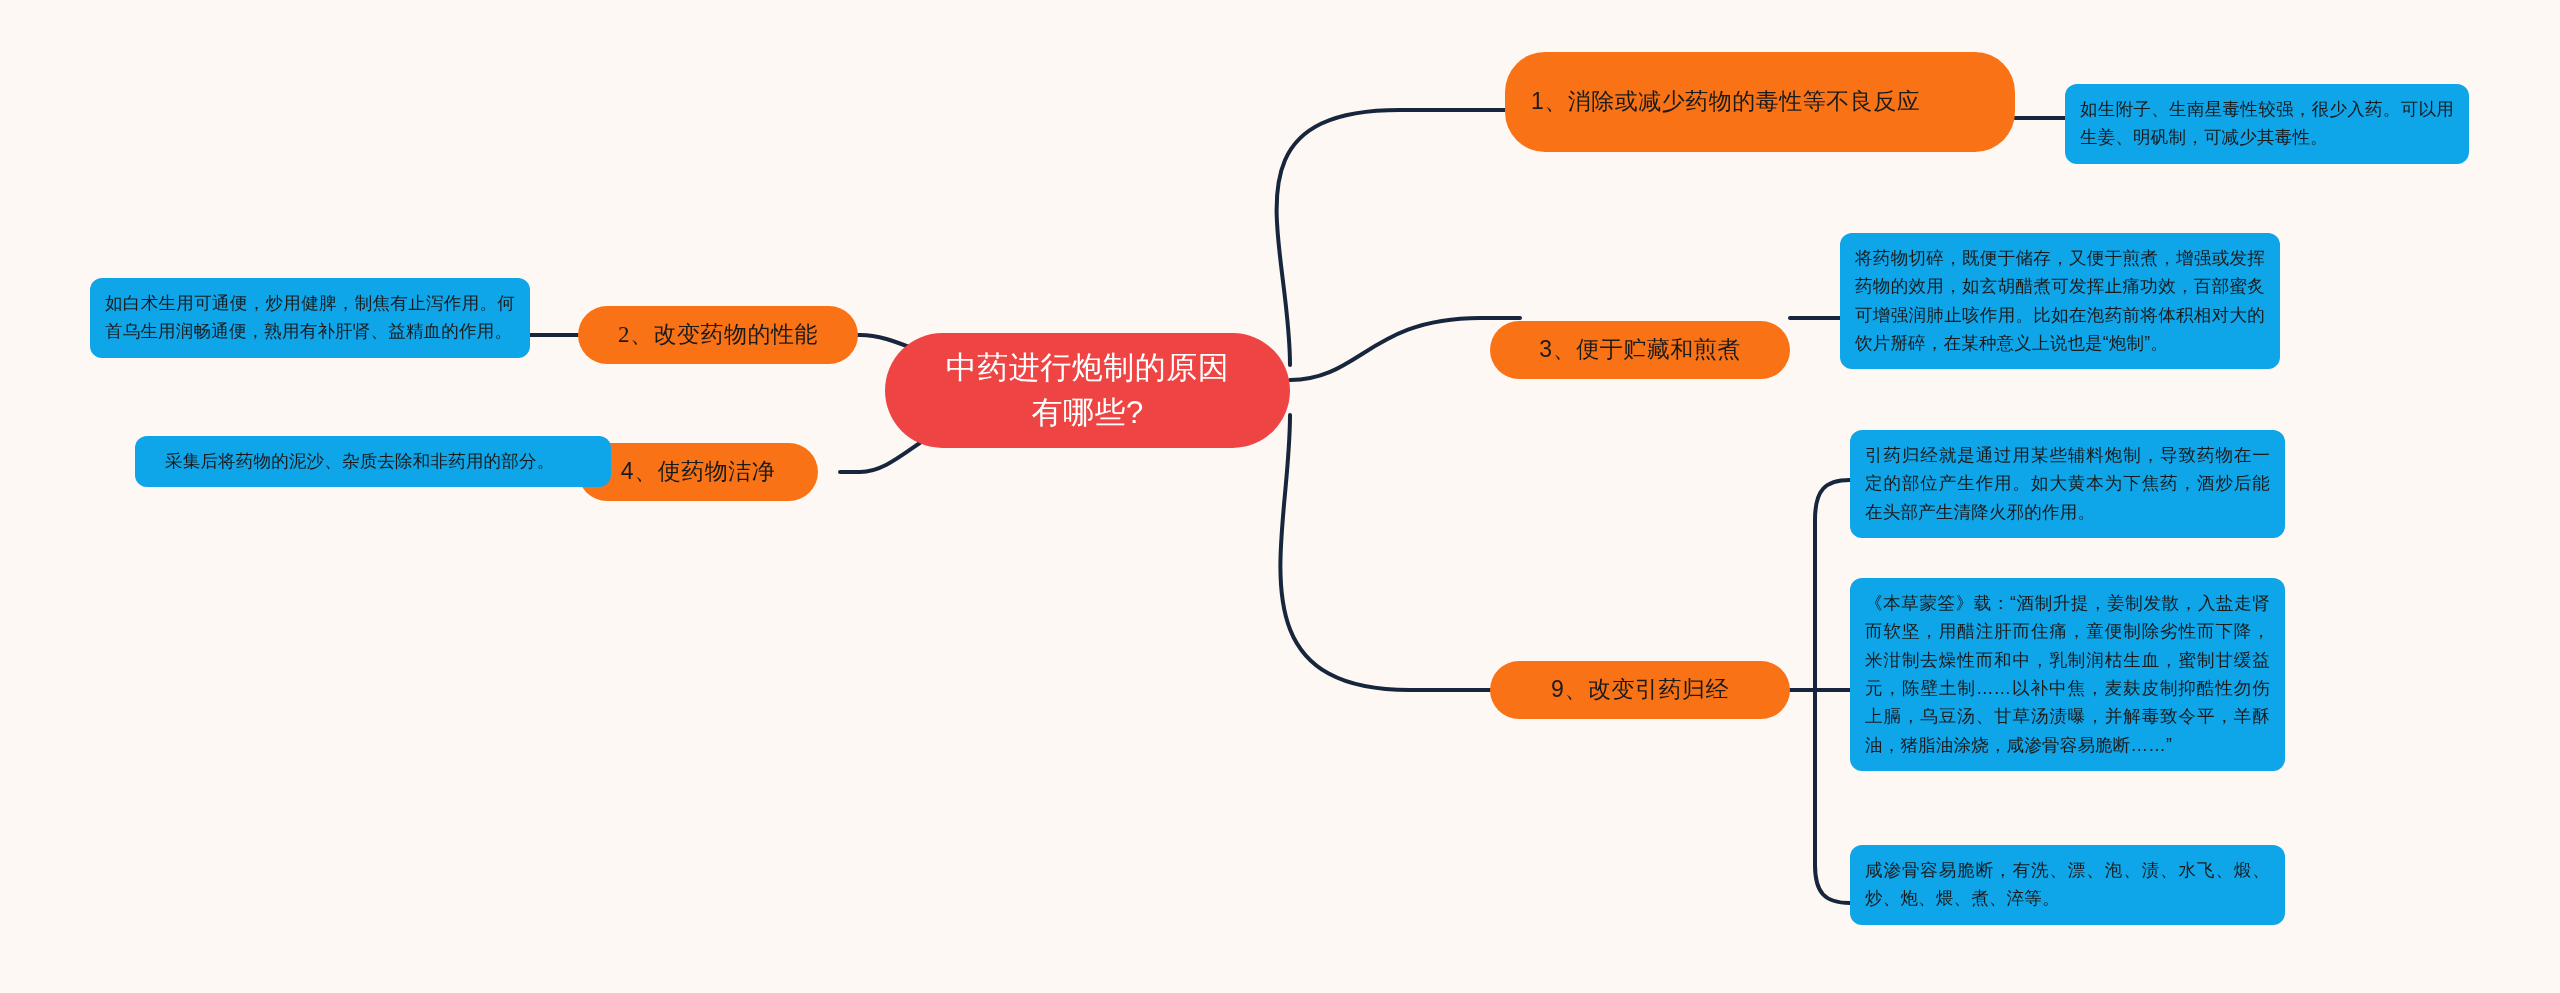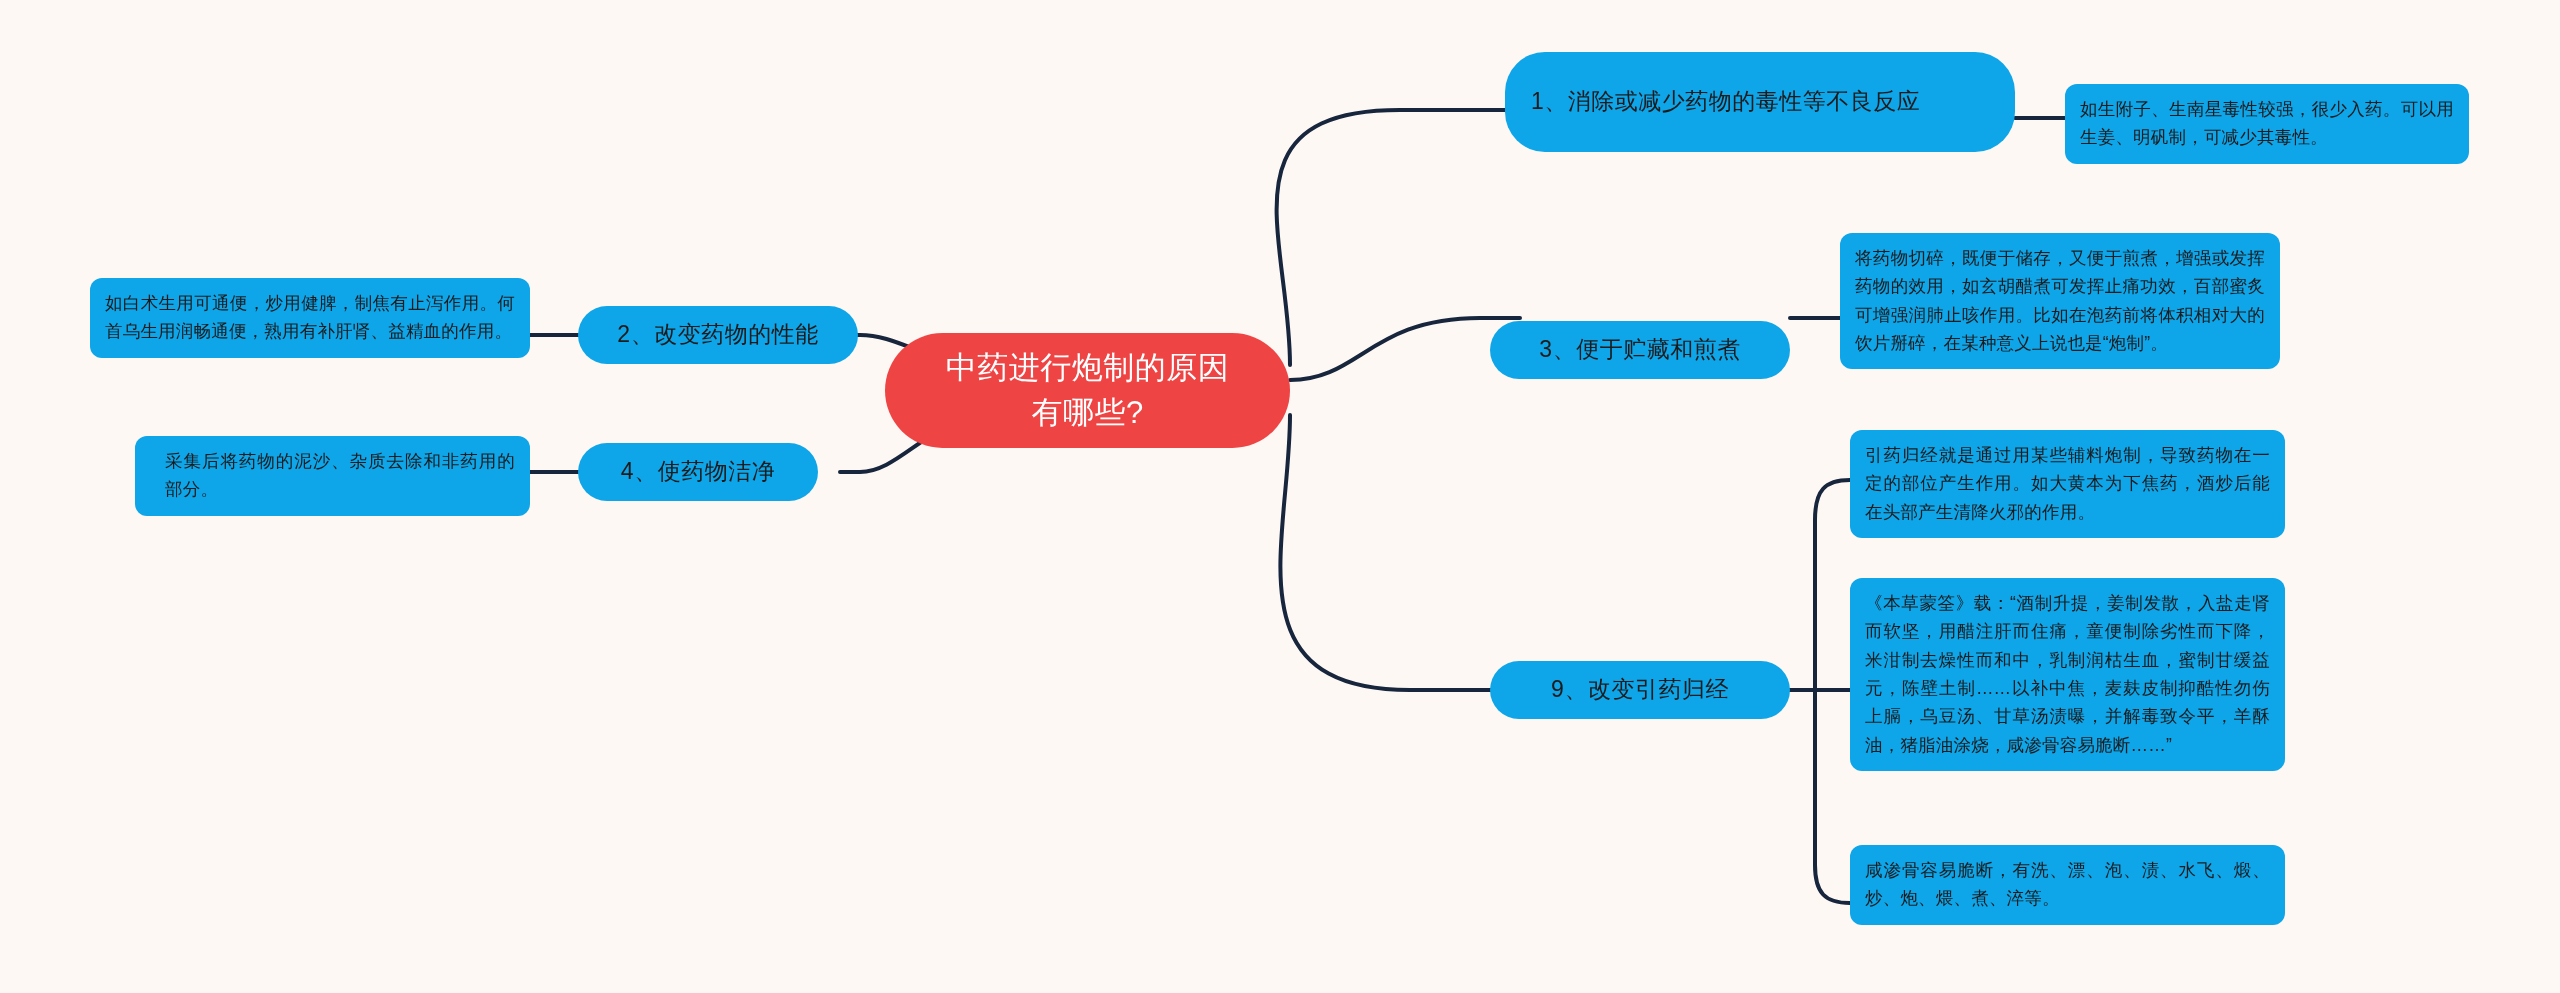--- a/index.html
+++ b/index.html
@@ -43,21 +43,21 @@
     align-items: center;
     justify-content: center;
     text-align: center;
     font-size: 31px;
     line-height: 1.42;
     padding: 10px 46px;
     letter-spacing: 0.5px;
   }
 
   .topic-node {
-    background: #0ea5e9;
+    background: #f97316;
     color: #1b1b1b;
     border-radius: 40px;
     display: flex;
     align-items: center;
     justify-content: flex-start;
     font-size: 23px;
     line-height: 1.45;
     padding: 10px 26px;
     letter-spacing: 0.5px;
   }
@@ -111,38 +111,38 @@
     <span>中药进行炮制的原因有哪些?</span>
   </div>
 
   <div class="node topic-node" style="left:1505px; top:52px; width:510px; height:100px;">
     <span>1、消除或减少药物的毒性等不良反应</span>
   </div>
   <div class="node detail-node" style="left:2065px; top:84px; width:404px; height:auto;">
     <span>如生附子、生南星毒性较强，很少入药。可以用生姜、明矾制，可减少其毒性。</span>
   </div>
 
-  <div class="node topic-node center-text" style="left:578px; top:306px; width:280px; height:58px;">
+  <div class="node topic-node center-text" style="left:578px; top:306px; width:280px; height:58px;font-family:Liberation Serif, serif;">
     <span>2、改变药物的性能</span>
   </div>
   <div class="node detail-node" style="left:90px; top:278px; width:440px; height:auto;">
     <span>如白术生用可通便，炒用健脾，制焦有止泻作用。何首乌生用润畅通便，熟用有补肝肾、益精血的作用。</span>
   </div>
 
   <div class="node topic-node center-text" style="left:1490px; top:289px; width:300px; height:58px;margin-top:32px;">
     <span>3、便于贮藏和煎煮</span>
   </div>
   <div class="node detail-node" style="left:1840px; top:233px; width:440px; height:auto;">
     <span>将药物切碎，既便于储存，又便于煎煮，增强或发挥药物的效用，如玄胡醋煮可发挥止痛功效，百部蜜炙可增强润肺止咳作用。比如在泡药前将体积相对大的饮片掰碎，在某种意义上说也是“炮制”。</span>
   </div>
 
   <div class="node topic-node center-text" style="left:578px; top:443px; width:240px; height:58px;">
     <span>4、使药物洁净</span>
   </div>
-  <div class="node detail-node" style="left:135px; top:436px; width:395px; height:auto;padding-left:30px;">
+  <div class="node detail-node" style="left:135px; top:436px; width:476px; height:auto;padding-left:30px;">
     <span>采集后将药物的泥沙、杂质去除和非药用的部分。</span>
   </div>
 
   <div class="node topic-node center-text" style="left:1490px; top:661px; width:300px; height:58px;">
     <span>9、改变引药归经</span>
   </div>
   <div class="node detail-node" style="left:1850px; top:578px; width:435px; height:auto;">
     <span>《本草蒙筌》载：“酒制升提，姜制发散，入盐走肾而软坚，用醋注肝而住痛，童便制除劣性而下降，米泔制去燥性而和中，乳制润枯生血，蜜制甘缓益元，陈壁土制……以补中焦，麦麸皮制抑酷性勿伤上膈，乌豆汤、甘草汤渍曝，并解毒致令平，羊酥油，猪脂油涂烧，咸渗骨容易脆断……”</span>
   </div>
   <div class="node detail-node" style="left:1850px; top:430px; width:435px; height:auto;">

